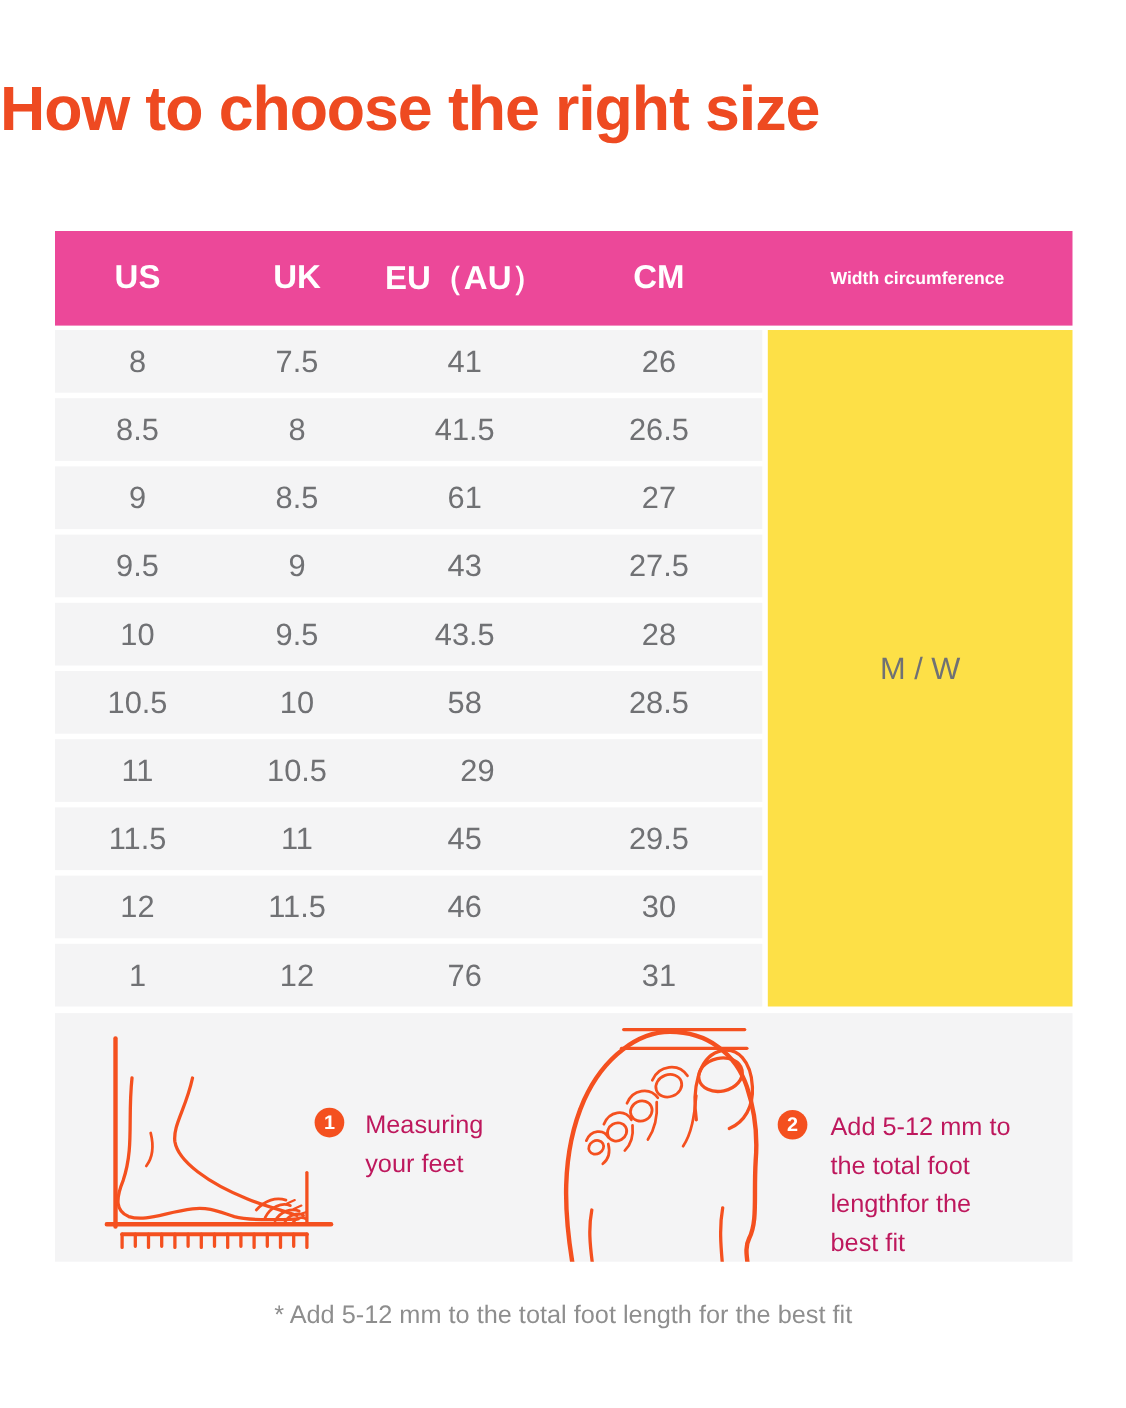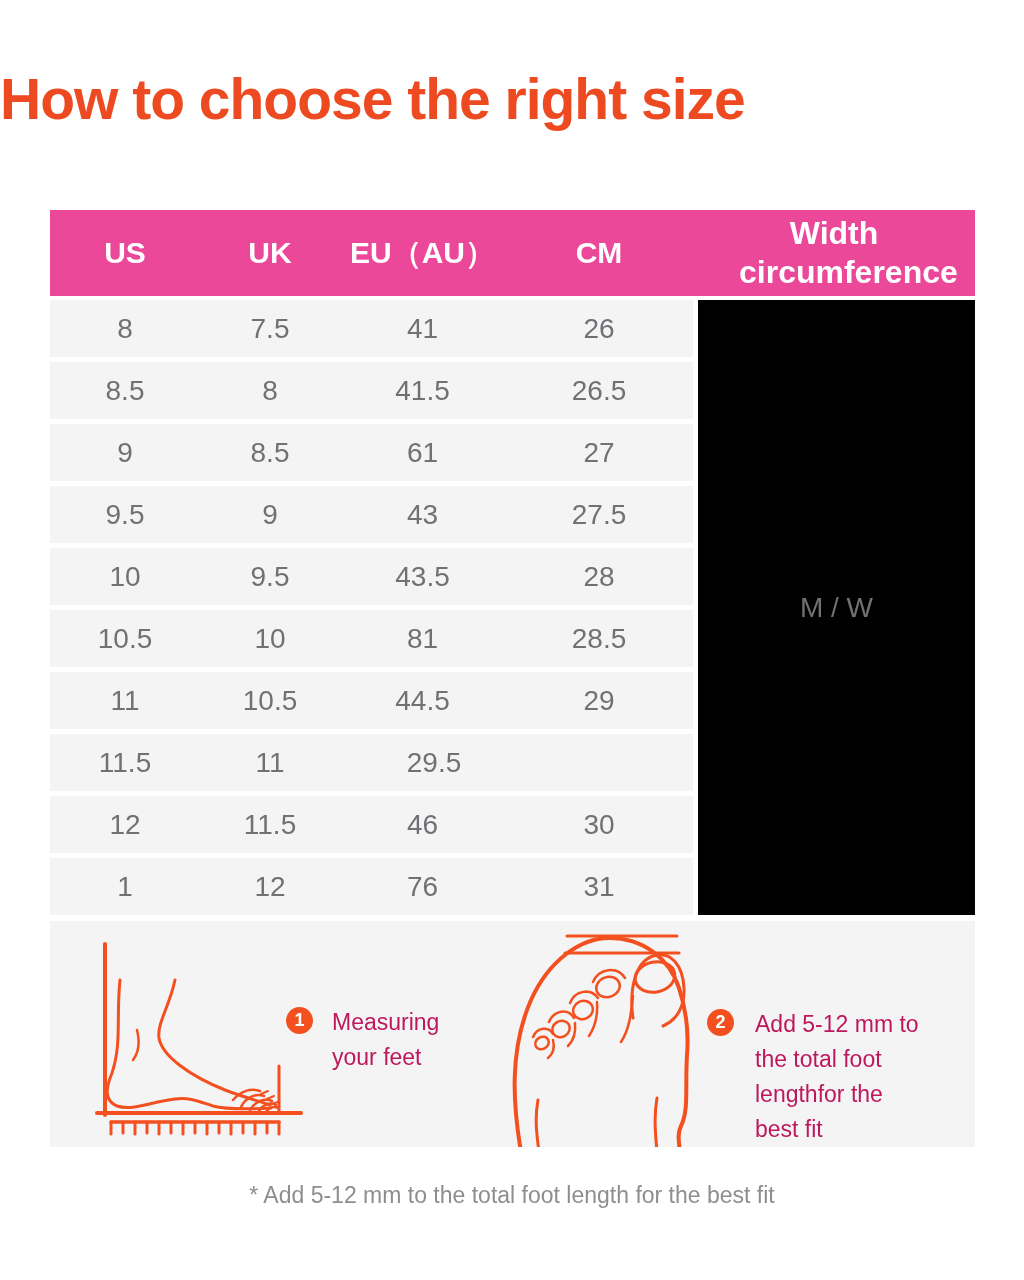--- a/index.html
+++ b/index.html
@@ -10,29 +10,29 @@
   .title {
     position:absolute; top:66px; left:0; width:1024px; 
     font-size:57px; font-weight:bold; color:#EE4A21; letter-spacing:-1px;
   }
   
   .table-wrap { position:absolute; left:50px; top:210px; width:925px; }
   .thead { height:86px; background:#ec4899; display:flex; align-items:stretch; }
   .hcell { display:flex; align-items:center; justify-content:center;
            color:#ffffff; font-size:30px; font-weight:bold; }
   .hc1 { width:150px; } .hc2 { width:140px; } .hc3 { width:165px; } .hc4 { width:188px; }
-  .hc5 { width:282px; font-size:32px; line-height:39px; }
+  .hc5 { width:282px; font-size:16px; line-height:39px; }
   .hc5 span { display:block; max-width:190px; text-align:center; }
   .tbody { margin-top:4px; display:flex; }
   .rows { width:643px; display:flex; flex-direction:column; gap:5px; }
   .row { height:57px; background:#F4F4F5; display:flex; }
   .cell { display:flex; align-items:center; justify-content:center;
           font-size:28px; color:#707174; }
   .c1 { width:150px; } .c2 { width:140px; } .c3 { width:165px; } .c4 { width:188px; }
-  .wide-col { width:277px; margin-left:5px; background:#000000;
+  .wide-col { width:277px; margin-left:5px; background:#fde047;
               display:flex; align-items:center; justify-content:center;
               font-size:28px; color:#707174; }
   
   .panel { position:absolute; left:50px; top:921px; width:925px; height:226px;
            background:#F4F4F5; overflow:hidden; }
   .illu { position:absolute; }
   .illu-side { left:45px; top:17px; }
   .illu-top  { left:455px; top:9px; }
   .badge { position:absolute; width:27px; height:27px; border-radius:50%;
            background:#F4501F; color:#ffffff; font-size:18px; font-weight:bold;
@@ -93,32 +93,32 @@
         </div>
         <div class="row">
           <div class="cell c1">10</div>
           <div class="cell c2">9.5</div>
           <div class="cell c3">43.5</div>
           <div class="cell c4">28</div>
         </div>
         <div class="row">
           <div class="cell c1">10.5</div>
           <div class="cell c2">10</div>
-          <div class="cell c3">81</div>
+          <div class="cell c3">58</div>
           <div class="cell c4">28.5</div>
         </div>
         <div class="row">
           <div class="cell c1">11</div>
           <div class="cell c2">10.5</div>
-          <div class="cell c3">44.5</div>
           <div class="cell c4">29</div>
         </div>
         <div class="row">
           <div class="cell c1">11.5</div>
           <div class="cell c2">11</div>
+          <div class="cell c3">45</div>
           <div class="cell c4">29.5</div>
         </div>
         <div class="row">
           <div class="cell c1">12</div>
           <div class="cell c2">11.5</div>
           <div class="cell c3">46</div>
           <div class="cell c4">30</div>
         </div>
         <div class="row">
           <div class="cell c1">1</div>

